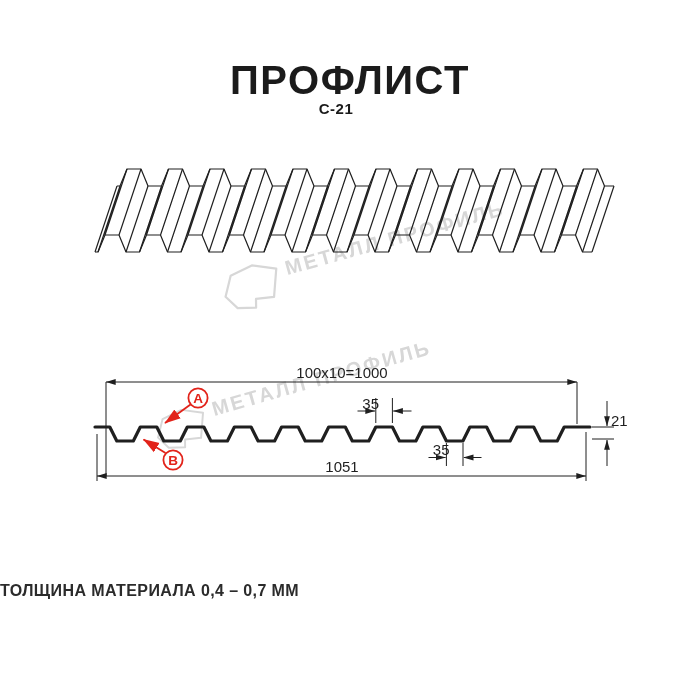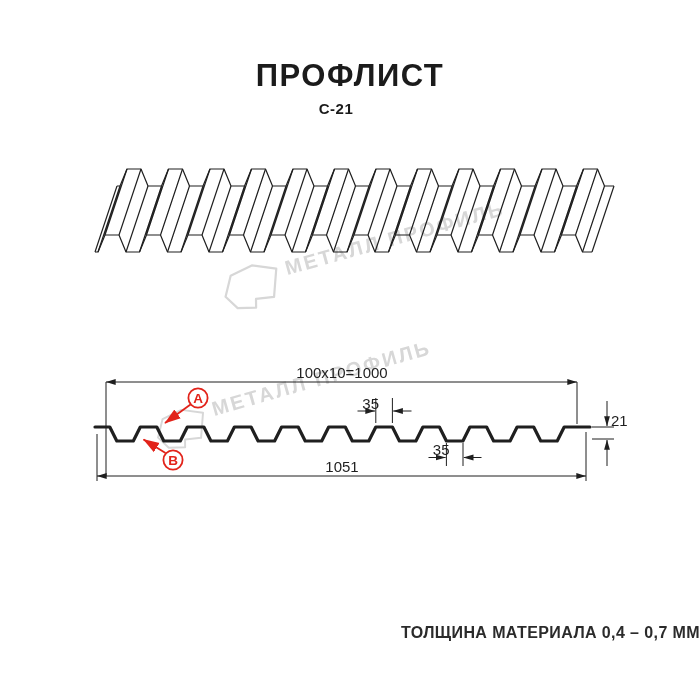--- a/index.html
+++ b/index.html
@@ -7,24 +7,24 @@
     --accent:#e2231a;
     --wm:#d7d7d7;
     --bg:#ffffff;
     --txt:#1b1b1b;
   }
   html,body{margin:0;padding:0;}
   body{width:700px;height:700px;background:var(--bg);position:relative;overflow:hidden;
        font-family:"Liberation Sans",sans-serif;}
   .abs{position:absolute;}
   .title{top:58px;left:0;width:700px;text-align:center;
-         font-size:31px;font-weight:800;letter-spacing:1.5px;color:var(--txt);}
+         font-size:40px;font-weight:800;letter-spacing:1.5px;color:var(--txt);}
   .subtitle{top:100px;left:0;width:672px;text-align:center;
             font-size:15px;font-weight:700;letter-spacing:0.5px;color:var(--txt);}
-  .footer{top:624px;left:0;width:700px;text-align:right;
+  .footer{top:582px;left:0;width:700px;text-align:left;
           font-size:16px;font-weight:700;letter-spacing:0.4px;color:#2b2b2b;}
   .wm-text{color:var(--wm);font-weight:700;font-size:20px;letter-spacing:2.5px;
            white-space:nowrap;line-height:19px;transform-origin:left bottom;}
   #wm1-text{left:288px;top:259px;transform:rotate(-15.5deg);}
   #wm2-text{left:215px;top:400px;transform:rotate(-16deg);}
   #wm1-logo{left:221px;top:264px;transform:rotate(-14deg);}
   #wm2-logo{left:154px;top:407px;transform:rotate(-14deg);}
   .wm-logo path{fill:none;stroke:var(--wm);stroke-width:2.2;stroke-linejoin:round;}
   #sheet{left:82px;top:156px;}
   #sheet-g{stroke:var(--line);stroke-width:1.2;fill:none;stroke-linejoin:round;}

